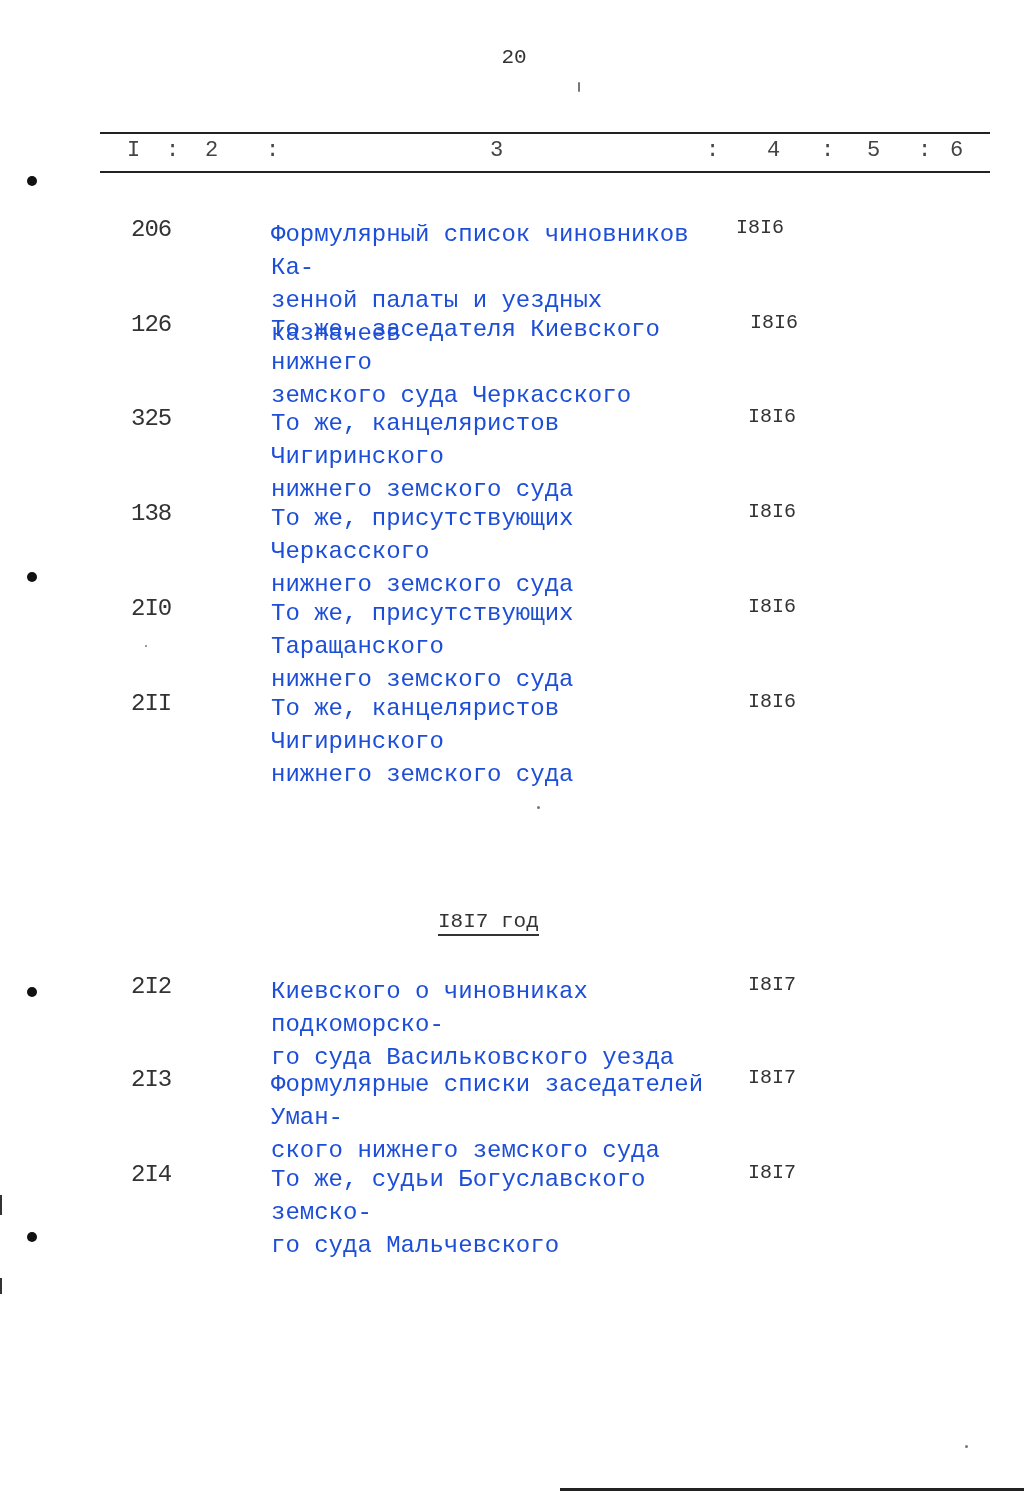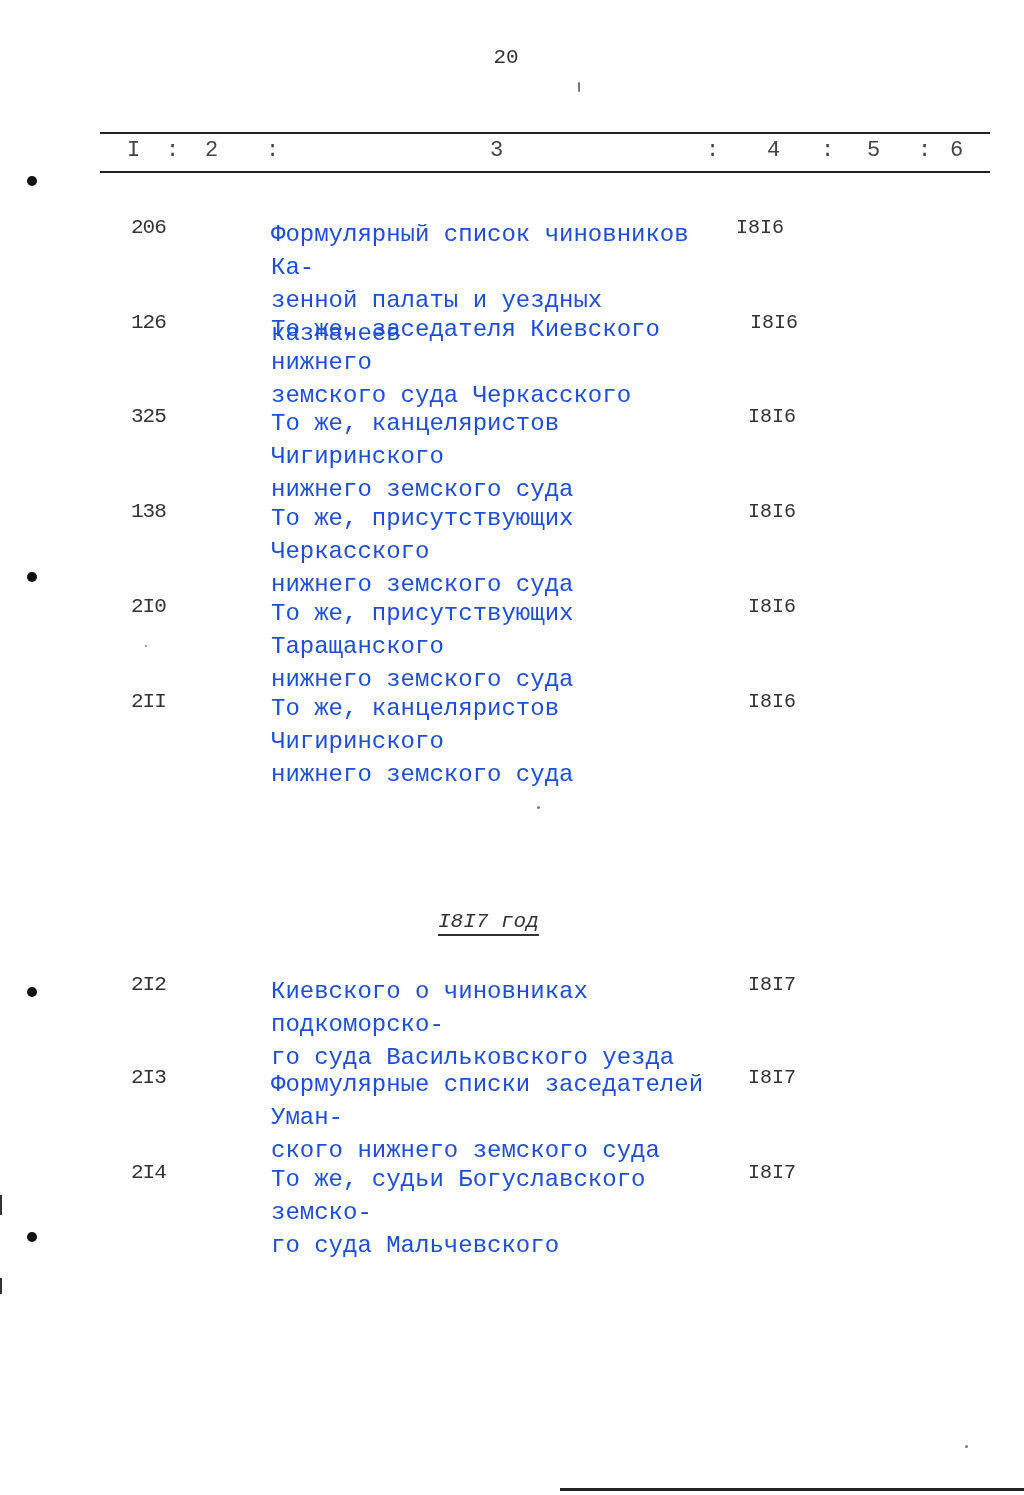--- a/index.html
+++ b/index.html
@@ -8,21 +8,21 @@
       height: 1495px;
       background: #ffffff;
       position: relative;
       overflow: hidden;
       font-family: "Liberation Mono", "DejaVu Sans Mono", monospace;
       color: #2a2a2a;
     }
     .page-number {
       position: absolute;
       top: 46px;
-      left: 0;
+      left: 8px;
       width: 1012px;
       text-align: center;
       font-size: 21px;
       color: #333;
     }
     .rule {
       position: absolute;
       left: 100px;
       width: 890px;
       height: 2px;
@@ -34,21 +34,21 @@
       position: absolute;
       top: 138px;
       font-size: 22px;
       color: #444;
     }
     .entry { position: absolute; left: 0; width: 1024px; }
     .entry-num {
       position: absolute;
       left: 131px;
       top: 0;
-      font-size: 21px;
+      font-size: 24px;
       letter-spacing: -1px;
       color: #333;
     }
     .entry-desc {
       position: absolute;
       left: 271px;
       top: 2px;
       width: 470px;
       font-size: 24px;
       line-height: 33px;
@@ -63,21 +63,20 @@
       color: #333;
     }
     .section-heading {
       position: absolute;
       top: 910px;
       left: 438px;
       font-size: 21px;
       color: #333;
       border-bottom: 2px solid #333;
       padding-bottom: 1px;
-      font-style: italic;
     }
     .binder-hole {
       position: absolute;
       left: 27px;
       width: 10px;
       height: 10px;
       background: #111;
       border-radius: 50%;
     }
     .speck {

